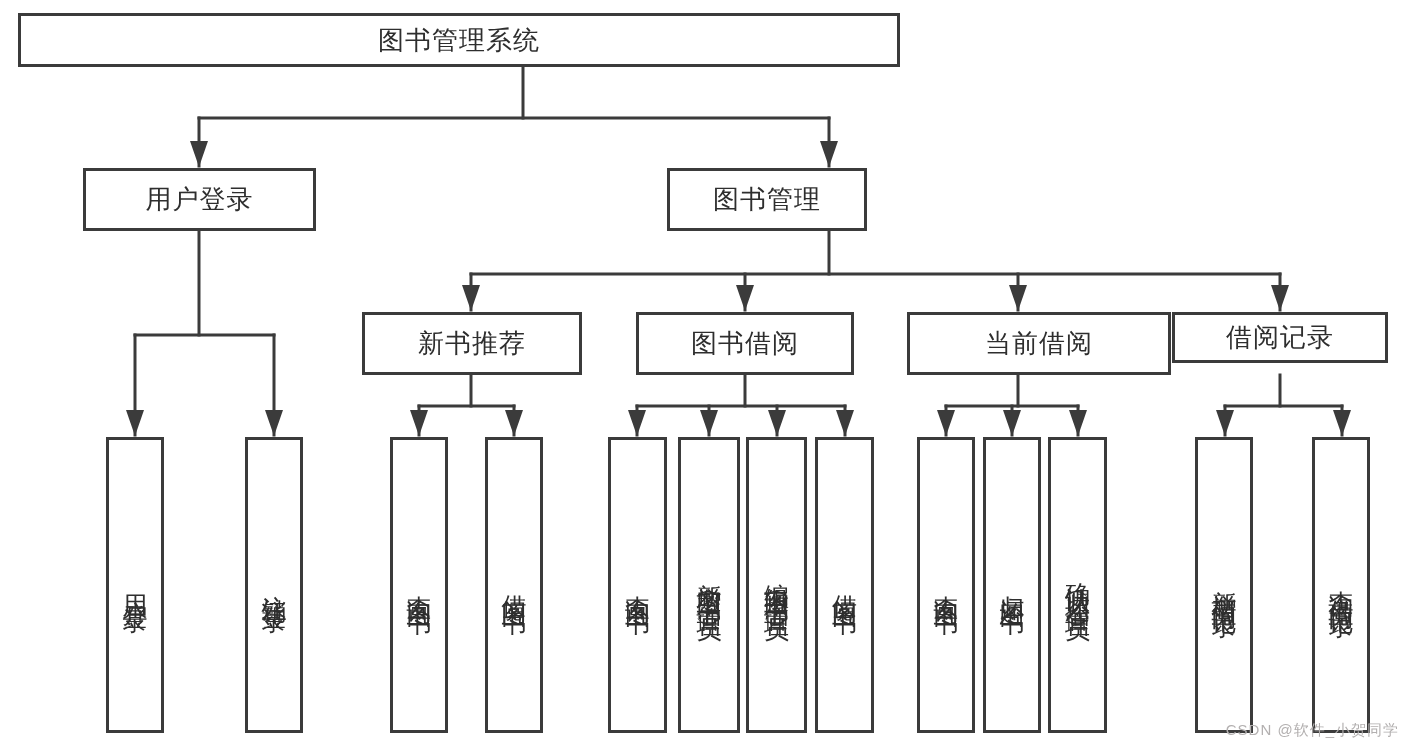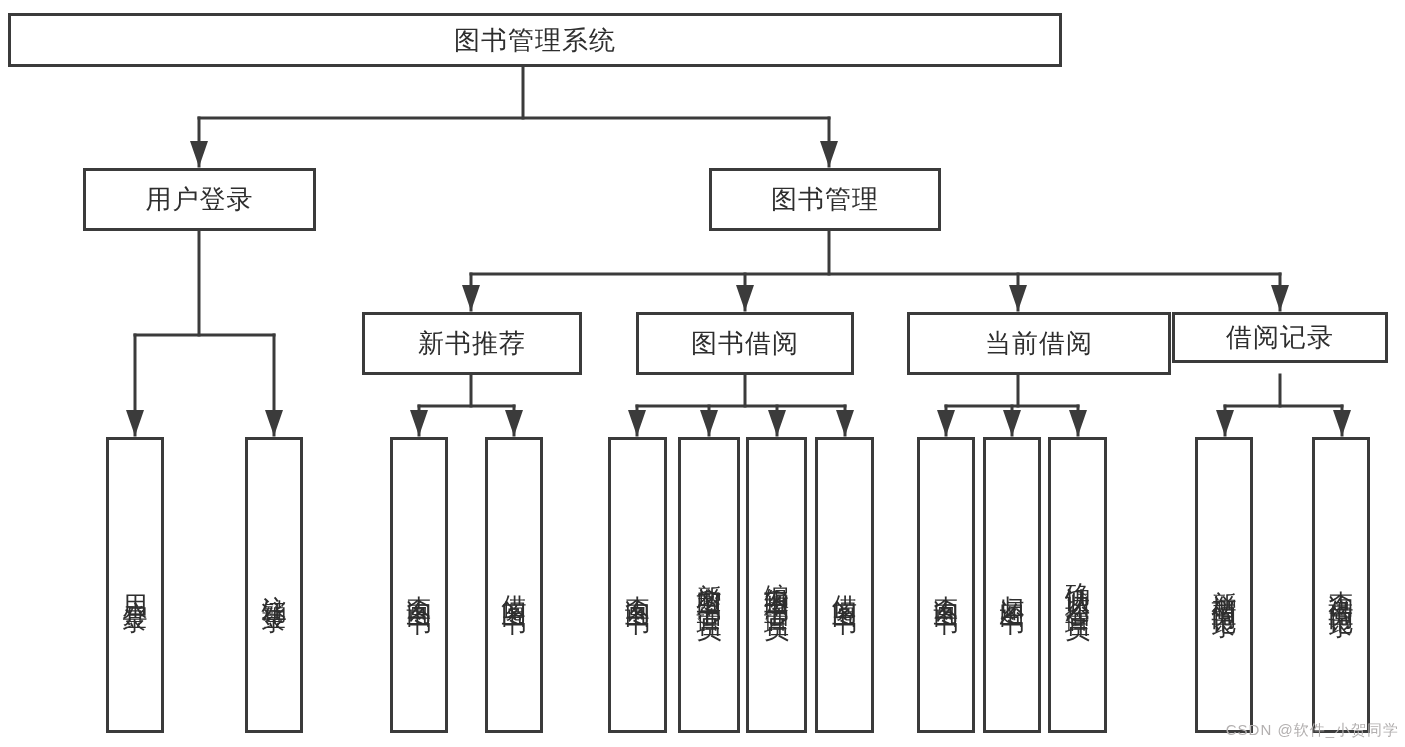--- a/index.html
+++ b/index.html
@@ -100,28 +100,28 @@
     <line x1="946" y1="406" x2="946" y2="435" marker-end="url(#arr)"></line>
     <line x1="1012" y1="406" x2="1012" y2="435" marker-end="url(#arr)"></line>
     <line x1="1078" y1="406" x2="1078" y2="435" marker-end="url(#arr)"></line>
 
     <path d="M1280 375 V406"></path>
     <path d="M1225 406 H1342"></path>
     <line x1="1225" y1="406" x2="1225" y2="435" marker-end="url(#arr)"></line>
     <line x1="1342" y1="406" x2="1342" y2="435" marker-end="url(#arr)"></line>
   </svg>
 
-  <div class="box h" style="left:8px;top:13px;width:1054px;height:54px">
+  <div class="box h" style="left:18px;top:13px;width:882px;height:54px">
     <span>图书管理系统</span>
   </div>
 
   <div class="box h" style="left:83px;top:168px;width:233px;height:63px">
     <span>用户登录</span>
   </div>
-  <div class="box h" style="left:709px;top:168px;width:232px;height:63px">
+  <div class="box h" style="left:667px;top:168px;width:200px;height:63px">
     <span>图书管理</span>
   </div>
 
   <div class="box h" style="left:636px;top:312px;width:218px;height:63px">
     <span>图书借阅</span>
   </div>
   <div class="box h" style="left:362px;top:312px;width:220px;height:63px">
     <span>新书推荐</span>
   </div>
   <div class="box h" style="left:907px;top:312px;width:264px;height:63px">

